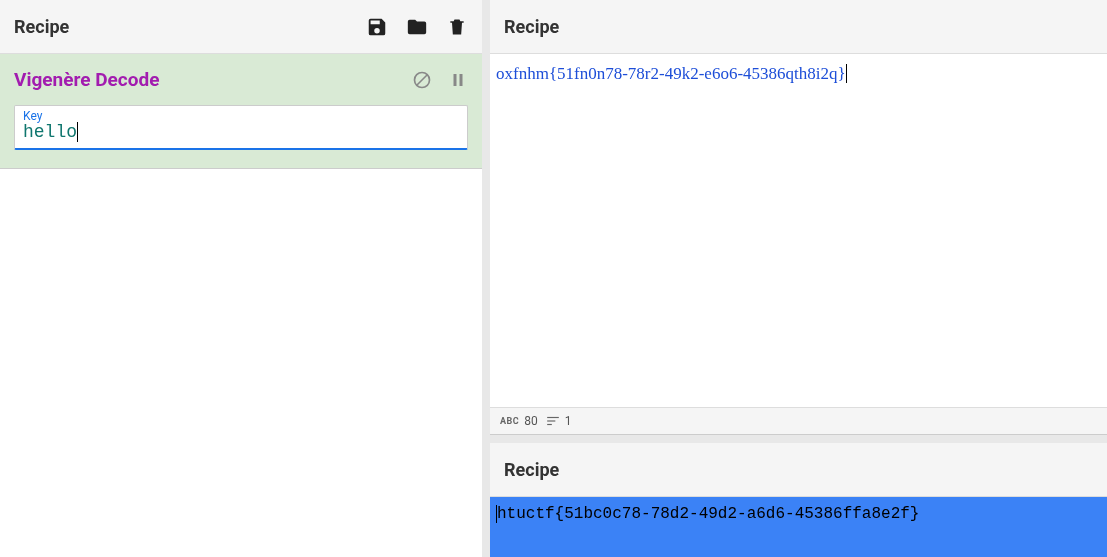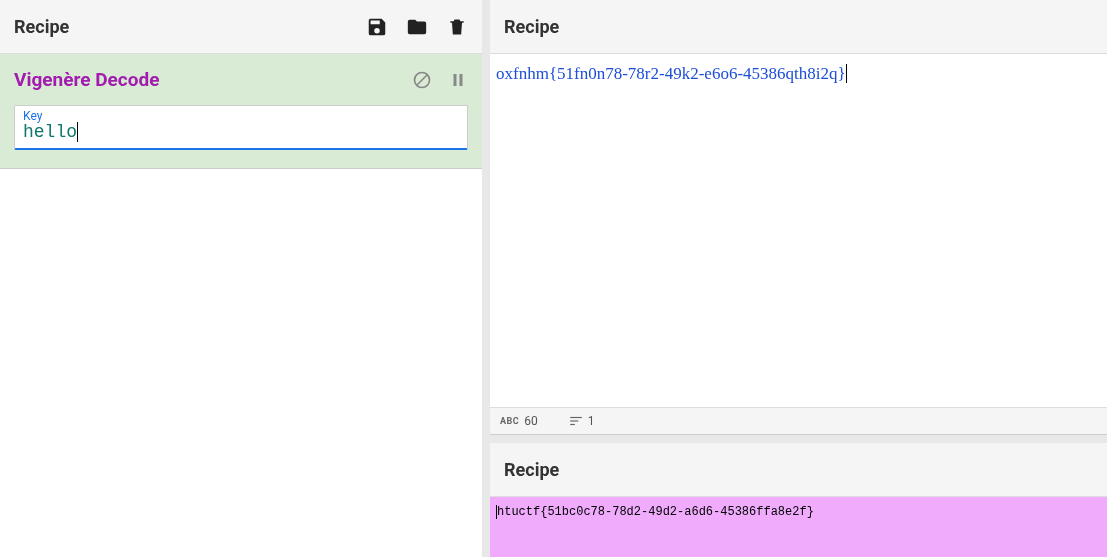--- a/index.html
+++ b/index.html
@@ -134,21 +134,21 @@
       padding-right: 0;
     }
     .status-bar {
       background: #f5f5f5;
       border-top: 1px solid #ddd;
       border-bottom: 1px solid #ccc;
       height: 28px;
       display: flex;
       align-items: center;
       padding: 0 10px;
-      gap: 31px;
+      gap: 8px;
       font-size: 12px;
       color: #555;
     }
     .status-item {
       display: flex;
       align-items: center;
       gap: 5px;
     }
     .status-icon {
       display: flex;
@@ -163,23 +163,23 @@
       background: #e8e8e8;
     }
     .output-section {
       display: flex;
       flex-direction: column;
       flex: 0 0 auto;
     }
     .output-body {
       padding: 8px 6px;
       font-family: "Courier New", monospace;
-      font-size: 12px;
+      font-size: 16px;
       color: #000;
-      background: #f0abfc;
+      background: #3b82f6;
       min-height: 60px;
     }
     .output-caret {
       border-left: 1px solid #000;
     }
     .abc-label {
       font-size: 9px;
       font-weight: 700;
       letter-spacing: 0.5px;
       color: #666;
@@ -242,21 +242,21 @@
   <div class="pane-header">
     <div class="pane-title">Recipe</div>
   </div>
   <div class="io-body">
     <span>oxfnhm{51fn0n78-78r2-49k2-e6o6-45386qth8i2q}</span><span class="text-caret"></span>
   </div>
 
   <div class="status-bar">
     <div class="status-item">
       <span class="abc-label">ABC</span>
-      <span>60</span>
+      <span>80</span>
     </div>
     <div class="status-item">
       <span class="status-icon">
         <svg viewBox="0 0 24 24" width="14" height="14" fill="currentColor">
             <rect x="2" y="5" width="20" height="2"></rect>
             <rect x="2" y="11" width="14" height="2"></rect>
             <rect x="2" y="17" width="8" height="2"></rect>
           </svg>
       </span>
       <span>1</span>

